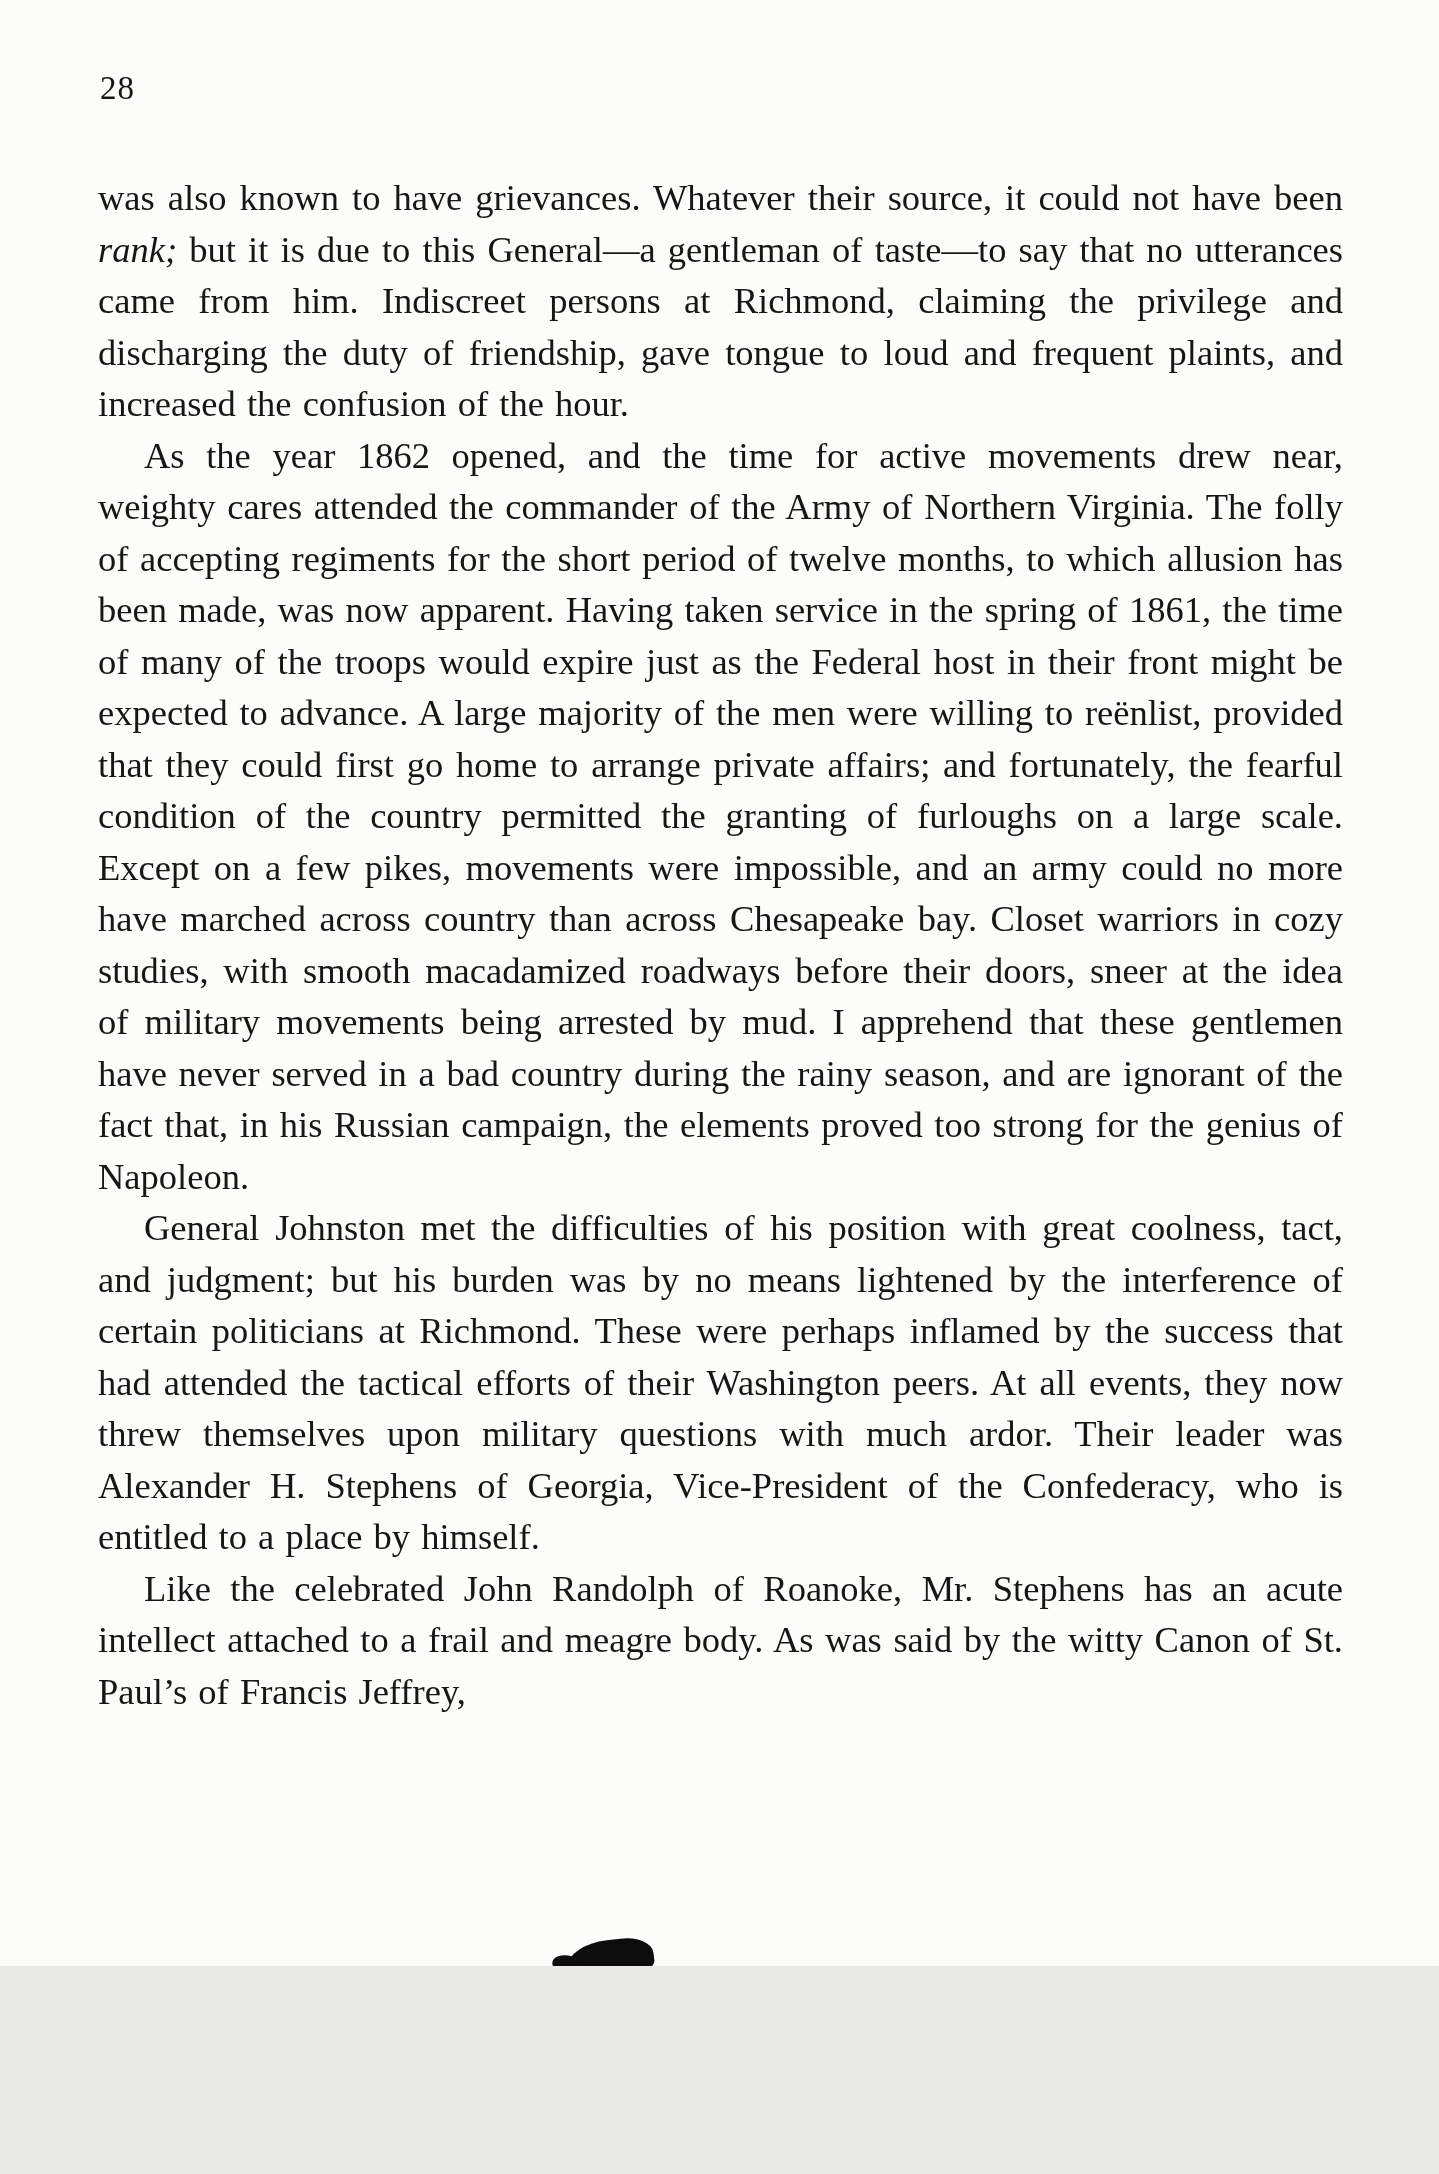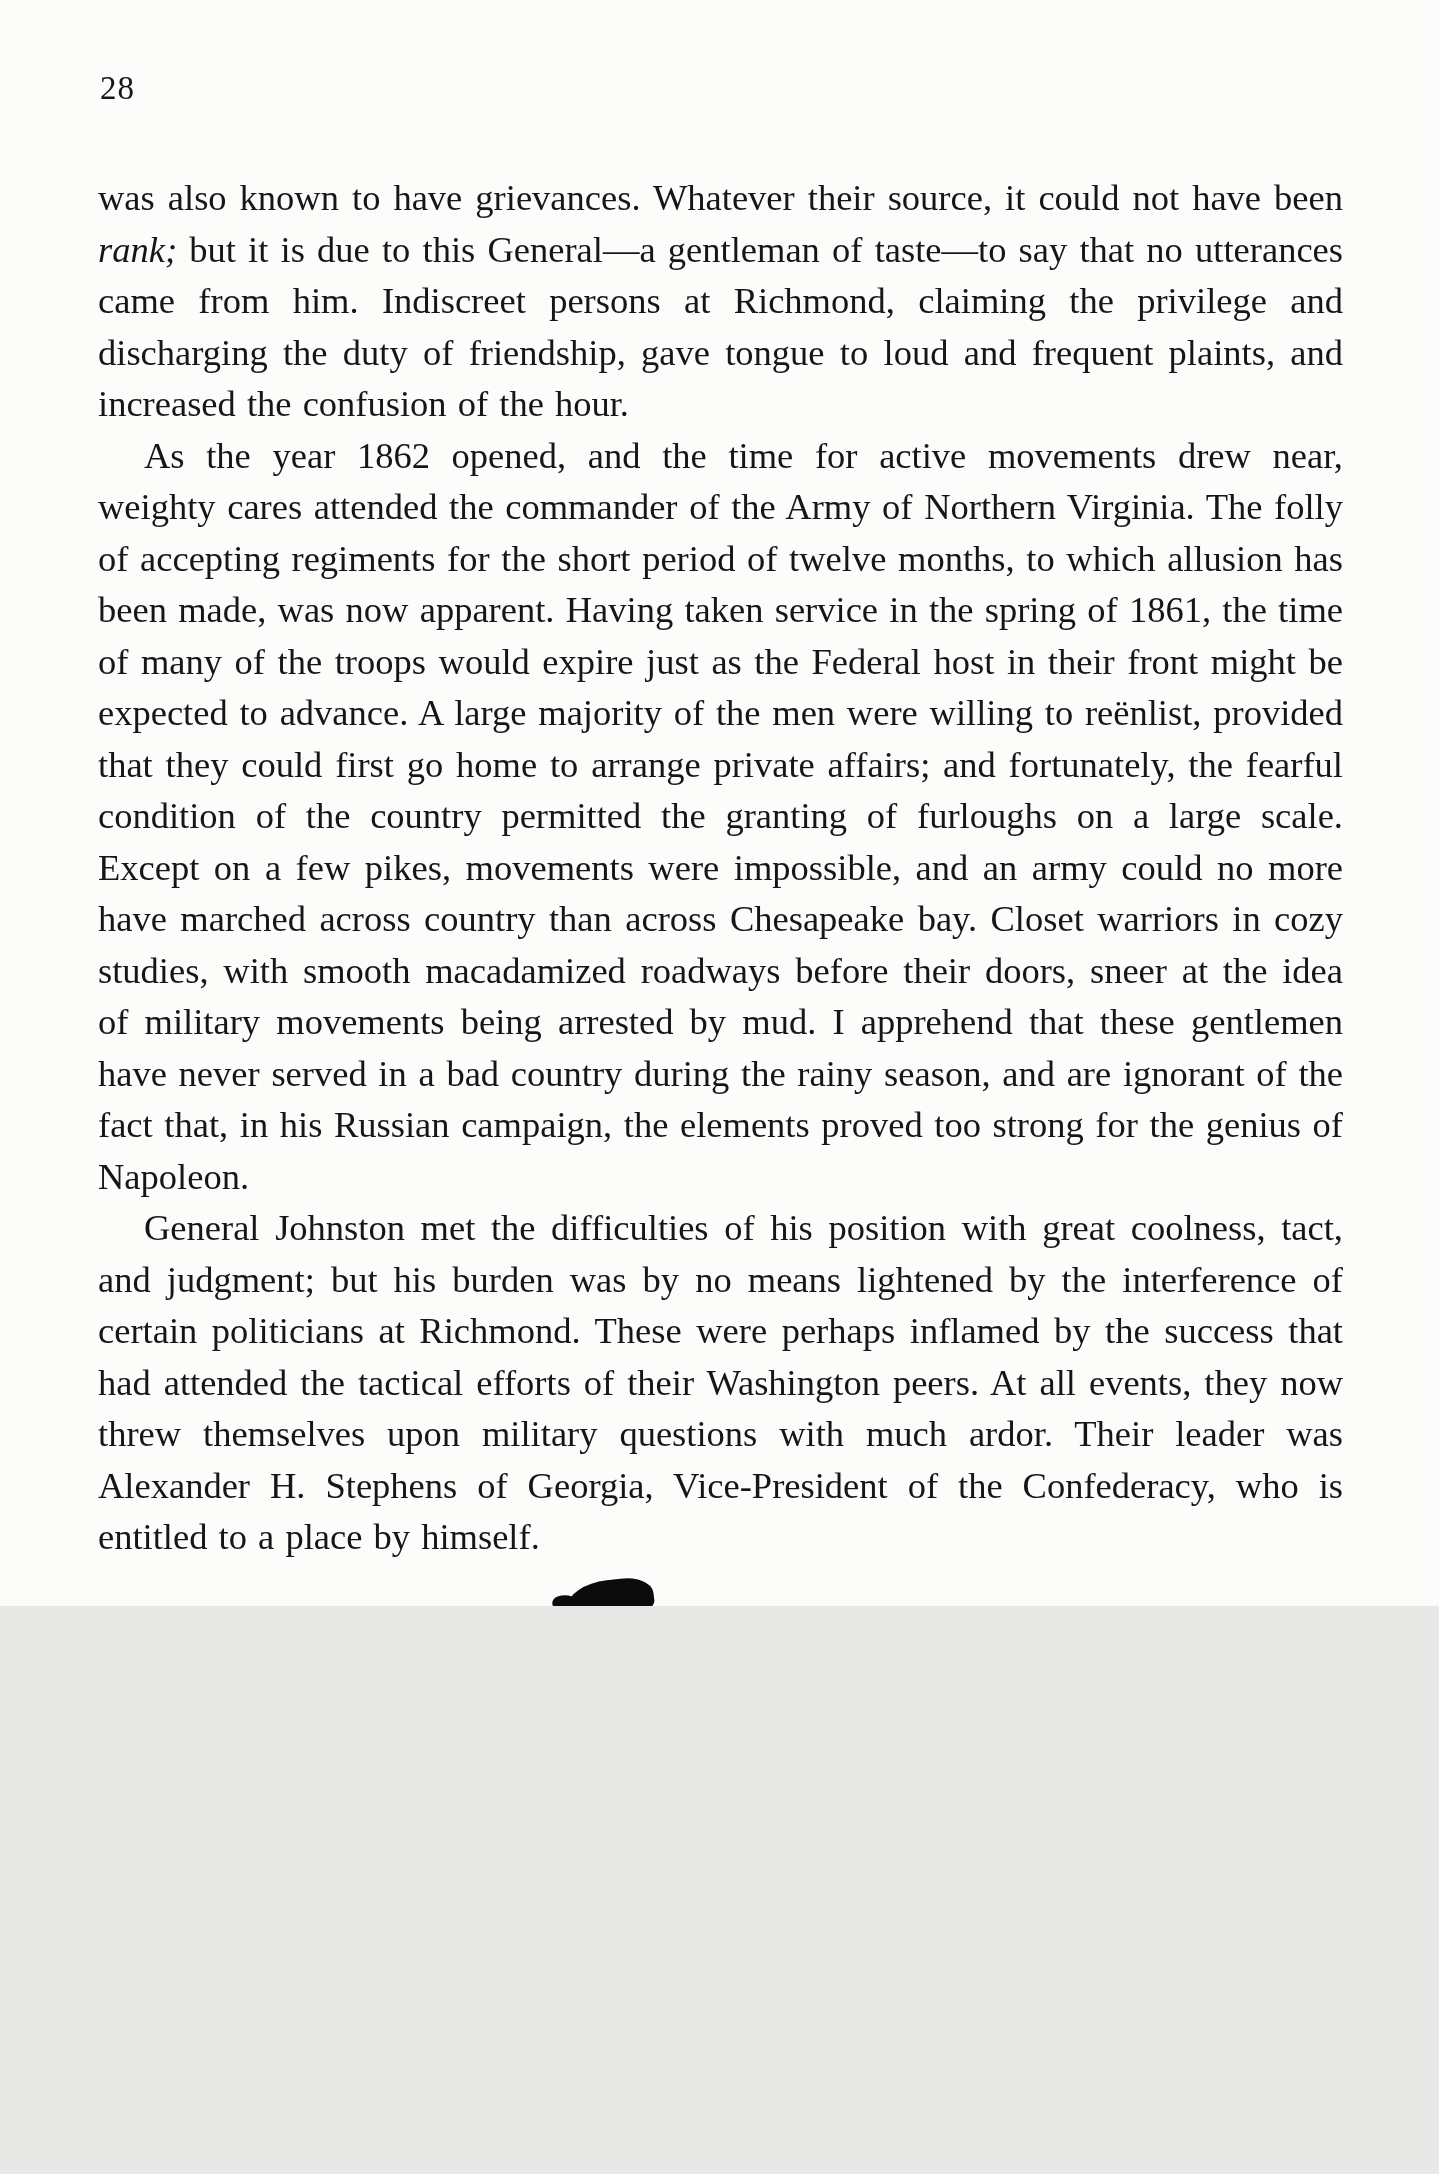--- a/index.html
+++ b/index.html
@@ -3,21 +3,21 @@
 <meta charset="utf-8">
 <style>
   html, body {
     margin: 0;
     padding: 0;
     background: #e8e8e6;
   }
   .scan-page {
     position: relative;
     width: 1439px;
-    height: 1606px;
+    height: 1966px;
     margin: 0 auto;
     background: #fcfcfa;
     overflow: hidden;
     font-family: "Liberation Serif", "DejaVu Serif", serif;
     color: #161616;
   }
   .page-header {
     position: absolute;
     top: 68px;
     left: 98px;
@@ -94,18 +94,19 @@
   </div>
 
   <div class="content">
 
     <p class="no-indent"><span>was also known to have grievances. Whatever their source, it could not have been </span><span class="italic">rank;</span><span> but it is due to this General—a gentleman of taste—to say that no utterances came from him. Indiscreet persons at Richmond, claiming the privilege and discharging the duty of friendship, gave tongue to loud and frequent plaints, and increased the confusion of the hour.</span></p>
 
     <p>As the year 1862 opened, and the time for active movements drew near, weighty cares attended the commander of the Army of Northern Virginia. The folly of accepting regiments for the short period of twelve months, to which allusion has been made, was now apparent. Having taken service in the spring of 1861, the time of many of the troops would expire just as the Federal host in their front might be expected to advance. A large majority of the men were willing to reënlist, provided that they could first go home to arrange private affairs; and fortunately, the fearful condition of the country permitted the granting of furloughs on a large scale. Except on a few pikes, movements were impossible, and an army could no more have marched across country than across Chesapeake bay. Closet warriors in cozy studies, with smooth macadamized roadways before their doors, sneer at the idea of military movements being arrested by mud. I apprehend that these gentlemen have never served in a bad country during the rainy season, and are ignorant of the fact that, in his Russian campaign, the elements proved too strong for the genius of Napoleon.</p>
 
     <p>General Johnston met the difficulties of his position with great coolness, tact, and judgment; but his burden was by no means lightened by the interference of certain politicians at Richmond. These were perhaps inflamed by the success that had attended the tactical efforts of their Washington peers. At all events, they now threw themselves upon military questions with much ardor. Their leader was Alexander H. Stephens of Georgia, Vice-President of the Confederacy, who is entitled to a place by himself.</p>
 
+    <p>Like the celebrated John Randolph of Roanoke, Mr. Stephens has an acute intellect attached to a frail and meagre body. As was said by the witty Canon of St. Paul’s of Francis Jeffrey,</p>
 
   </div>
 
   <div class="ink-smudge"></div>
 
 </div>
 
 </body></html>

